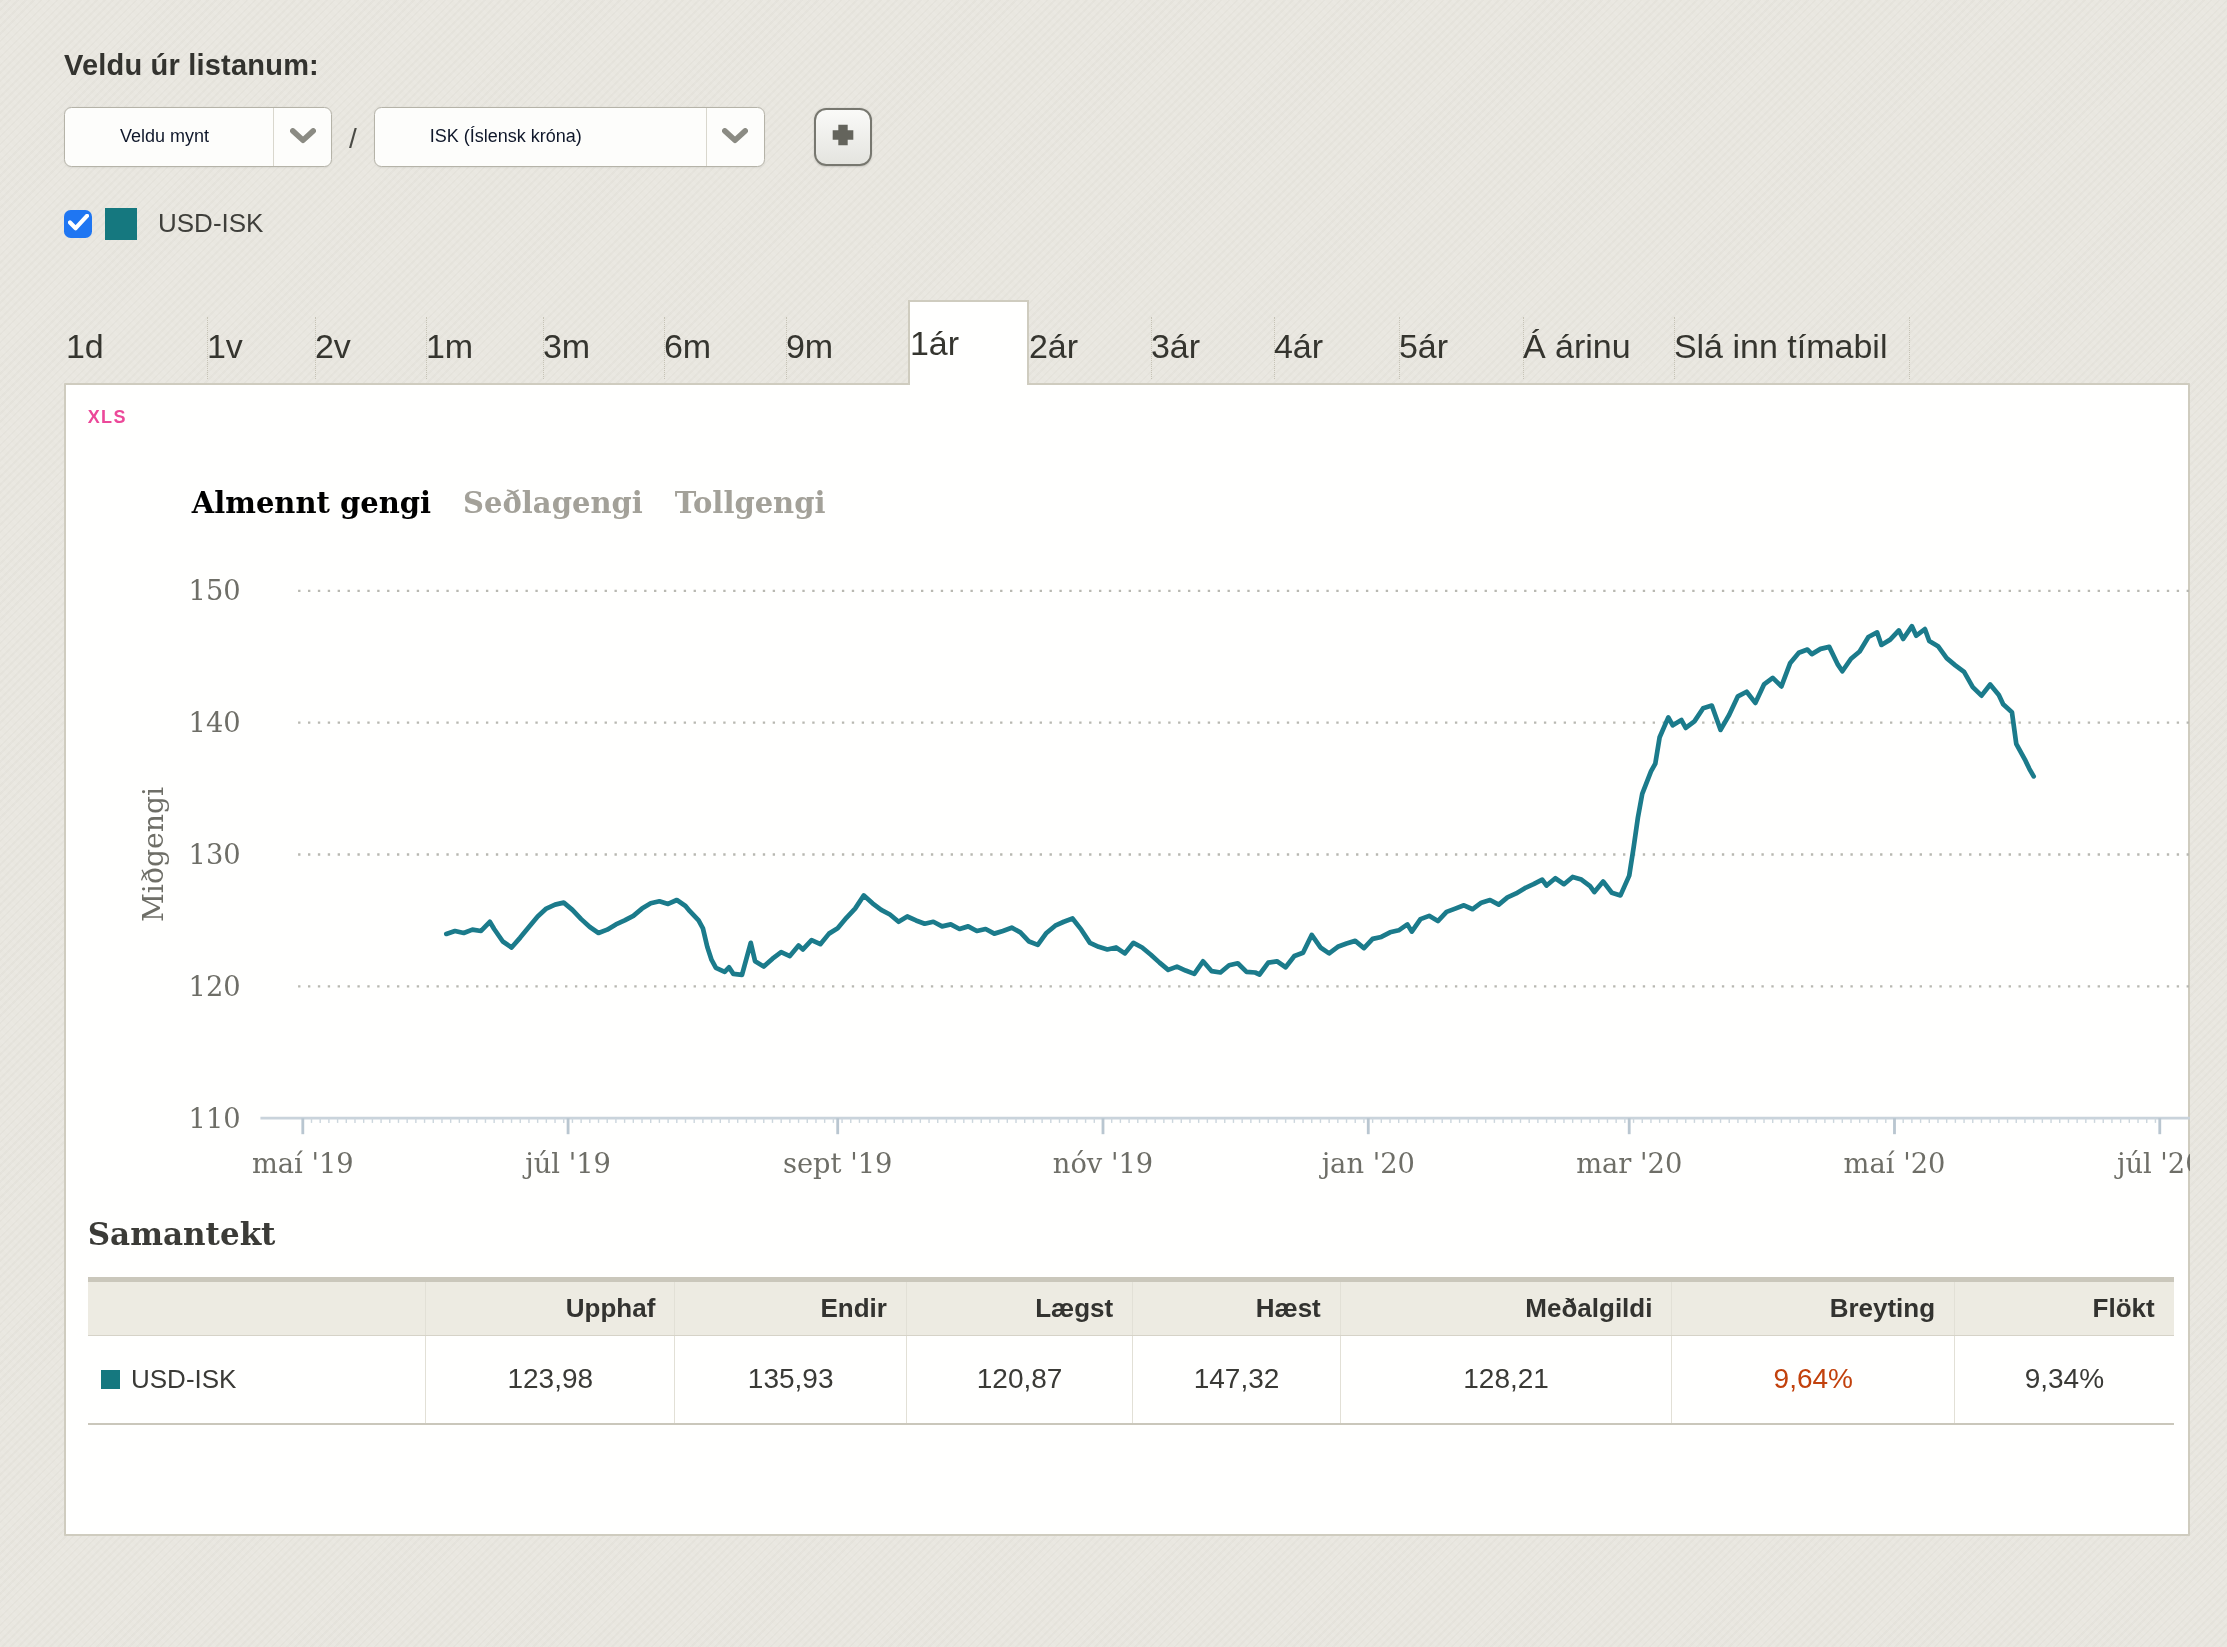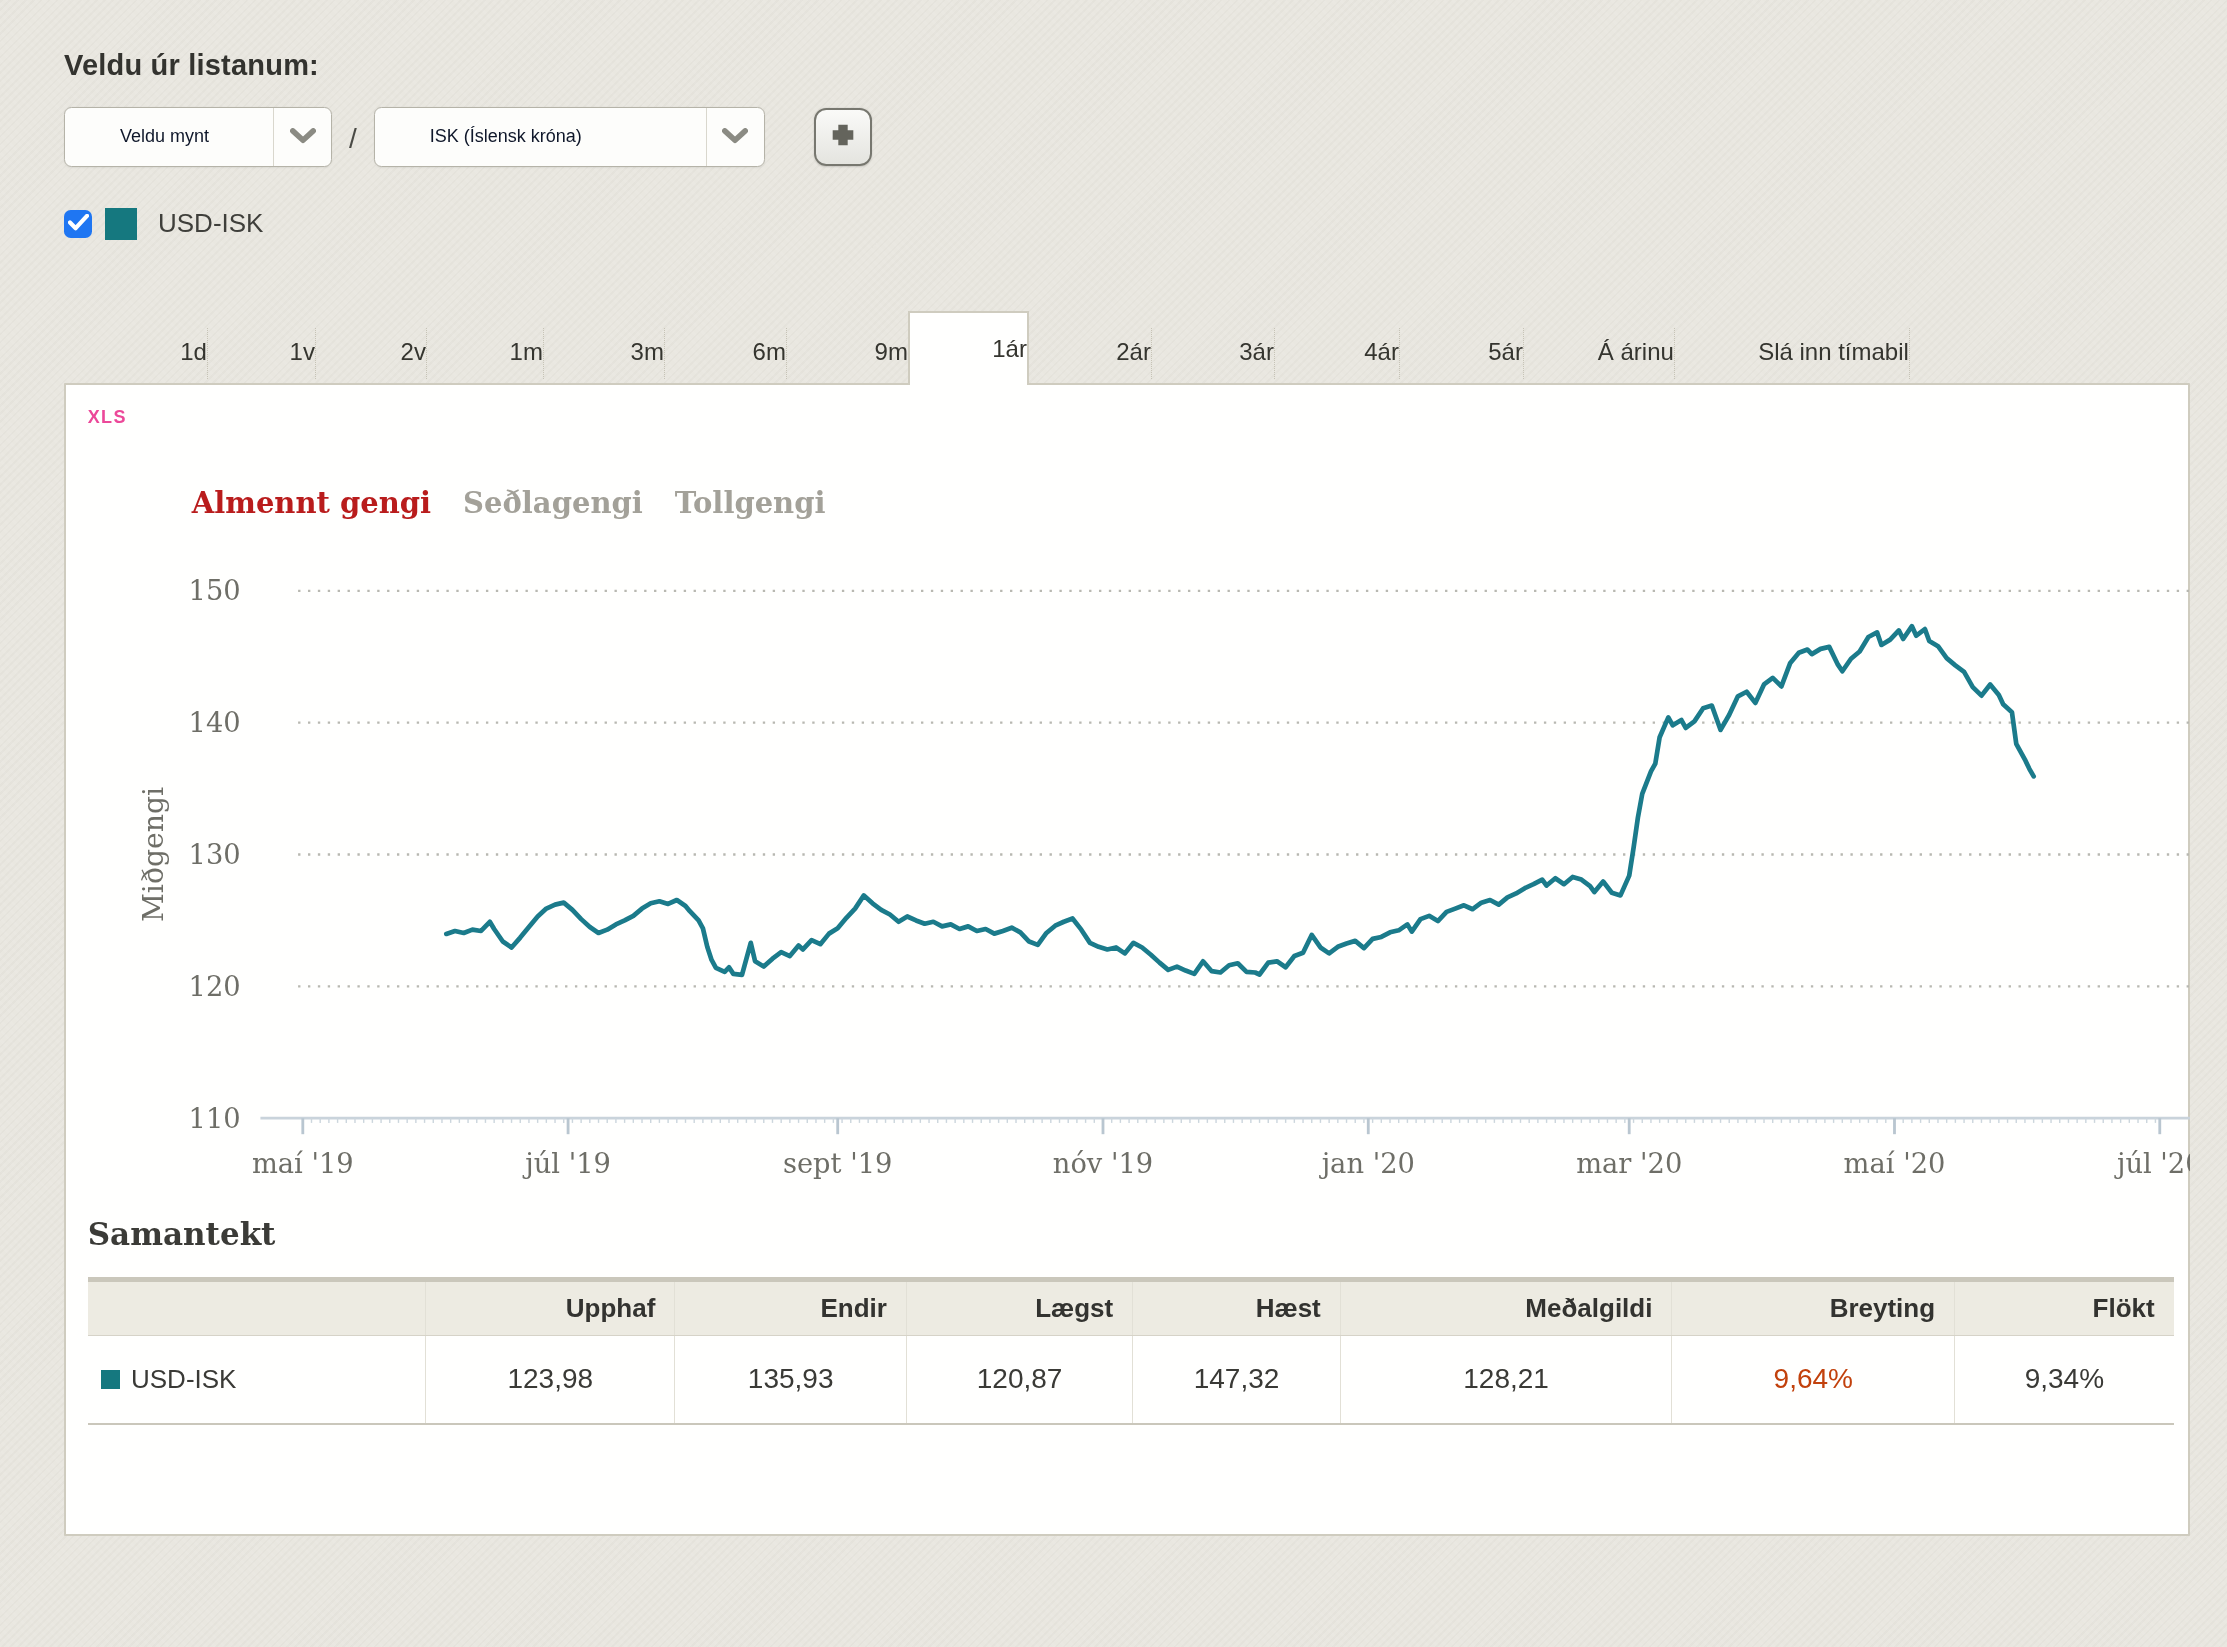--- a/index.html
+++ b/index.html
@@ -40,43 +40,43 @@
     width:28px; height:28px; border-radius:6.6px; background:#1f76f2;
     display:flex; align-items:center; justify-content:center; cursor:pointer;
   }
   .swatch { width:32px; height:32px; margin-left:13px; }
   .check-label { margin-left:21px; font-size:26px; color:#3f3f3b; }
 
   
   .panel-wrap { margin-top:62px; width:2126px; }
   .tabbar { display:flex; align-items:flex-end; height:81px; padding-left:1.9px; position:relative; z-index:2; }
   .tab {
-    position:relative; font-size:24px; color:#35352f; padding:11.3px 0 17px;
-    width:118px; text-align:right; cursor:pointer; white-space:nowrap;
+    position:relative; font-size:34px; color:#35352f; padding:11.3px 0 17px;
+    width:118px; text-align:left; cursor:pointer; white-space:nowrap;
   }
   .tab.wide1 { width:151px; } .tab.wide2 { width:235px; }
   .tab:not(.selected)::after {
     content:''; position:absolute; right:-0.9px; top:1.9px; bottom:3.8px;
     border-right:1.9px dotted #c6c3b6;
   }
   .tab.selected {
     background:#fffffe; border:2.8px solid #cfccbf; border-bottom:0;
     padding-top:22px; padding-bottom:22.6px; margin-bottom:-2.8px; z-index:3;
   }
   .tab.first::before { content:none; }
   .panel {
     background:#fffffe; border:2.8px solid #cfccbf; border-radius:0.9px;
     position:relative; z-index:1; height:1153px; padding:22.6px 0 0 21.7px;
   }
   .xls { font-size:18px; font-weight:bold; color:#ec4899; letter-spacing:1.4px; cursor:pointer; }
 
   
   .rate-tabs { display:flex; gap:32px; margin:58px 0 0 104px; font-family:"DejaVu Serif", serif; }
   .rate-tab { font-size:29px; font-weight:bold; color:#a3a199; cursor:pointer; }
-  .rate-tab.active { color:#b91c1c; }
+  .rate-tab.active { color:#000000; }
 
   
   .chart-box { margin-top:3.8px; }
 
   
   .summary-head { font-family:"DejaVu Serif", serif; font-size:31px; font-weight:bold; color:#3b3b37; margin:11.3px 0 24.5px 0; }
   table.summary { width:2086px; border-collapse:collapse; border-top:5.6px solid #cac7bb; table-layout:fixed; }
   table.summary th {
     background:#edebe2; font-size:26px; font-weight:bold; color:#333330;
     text-align:right; padding:0 19px; height:56px; border-bottom:1.9px solid #d6d3c8;

